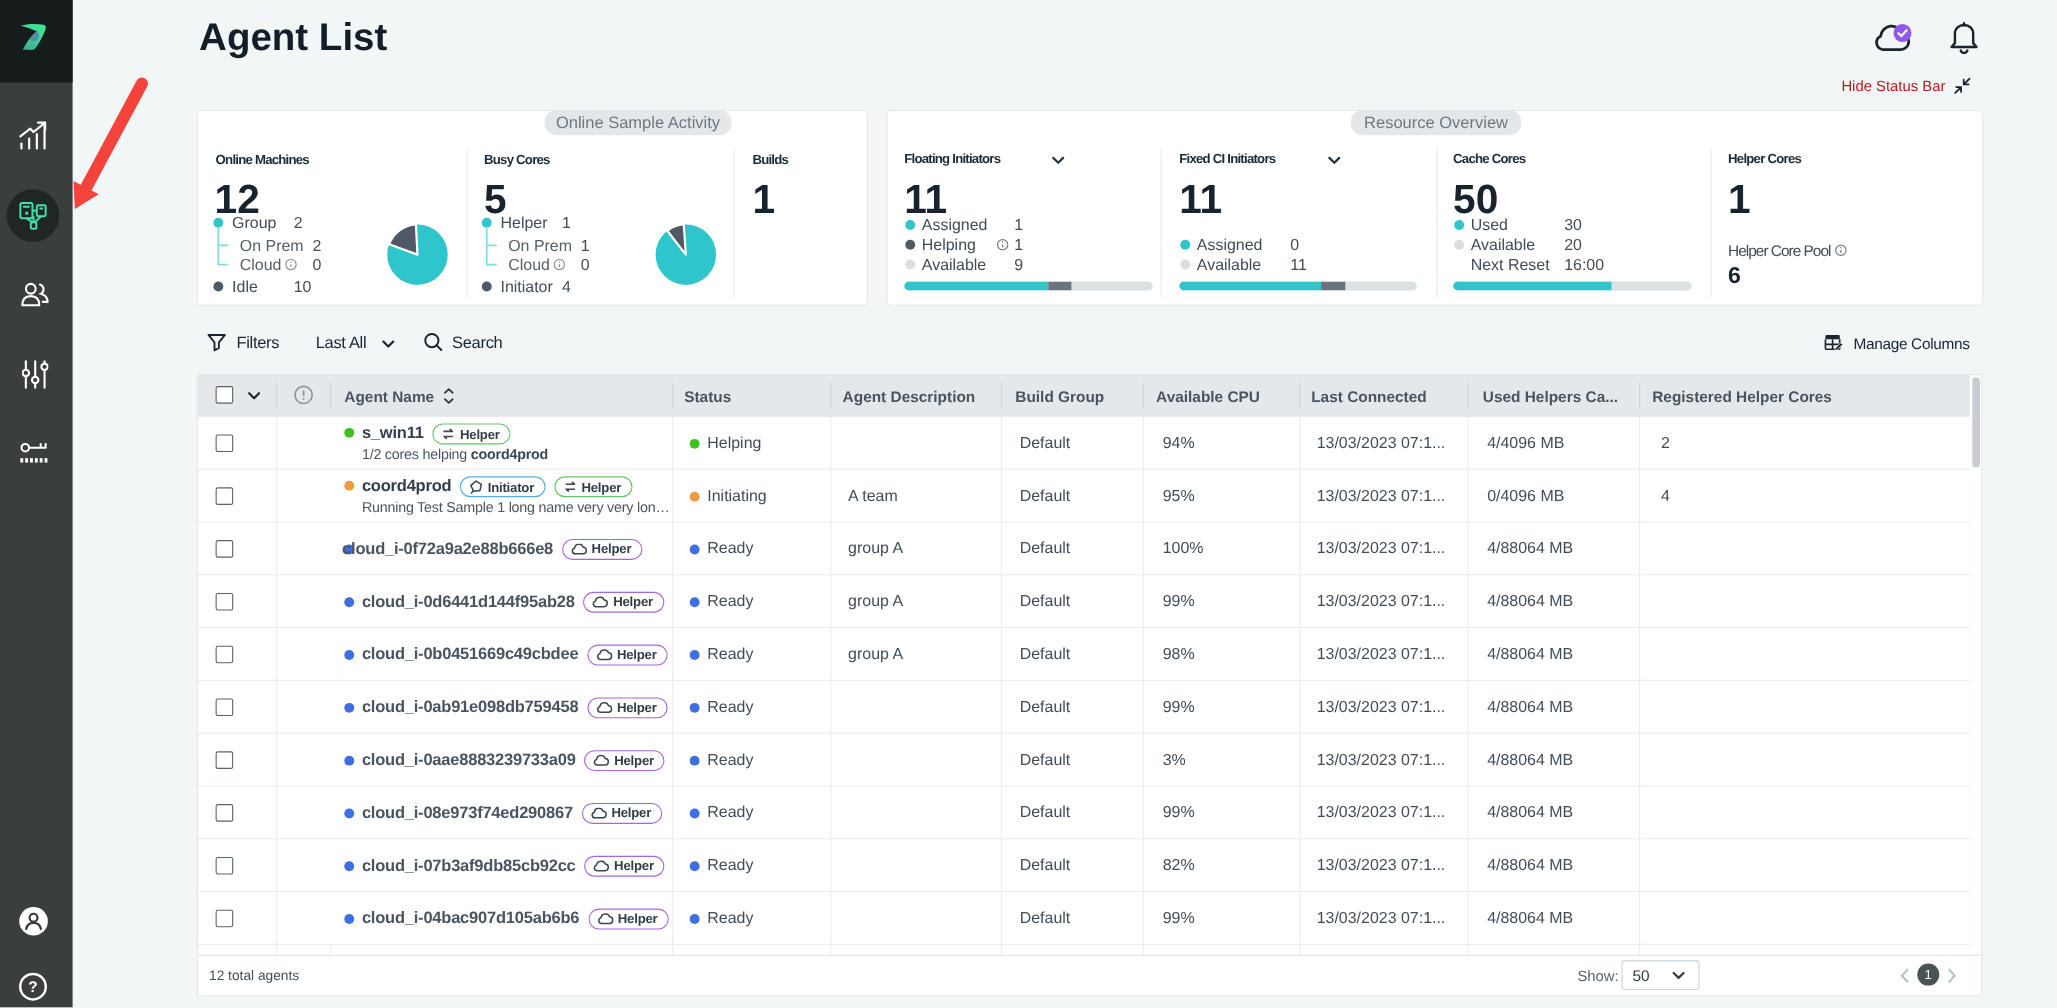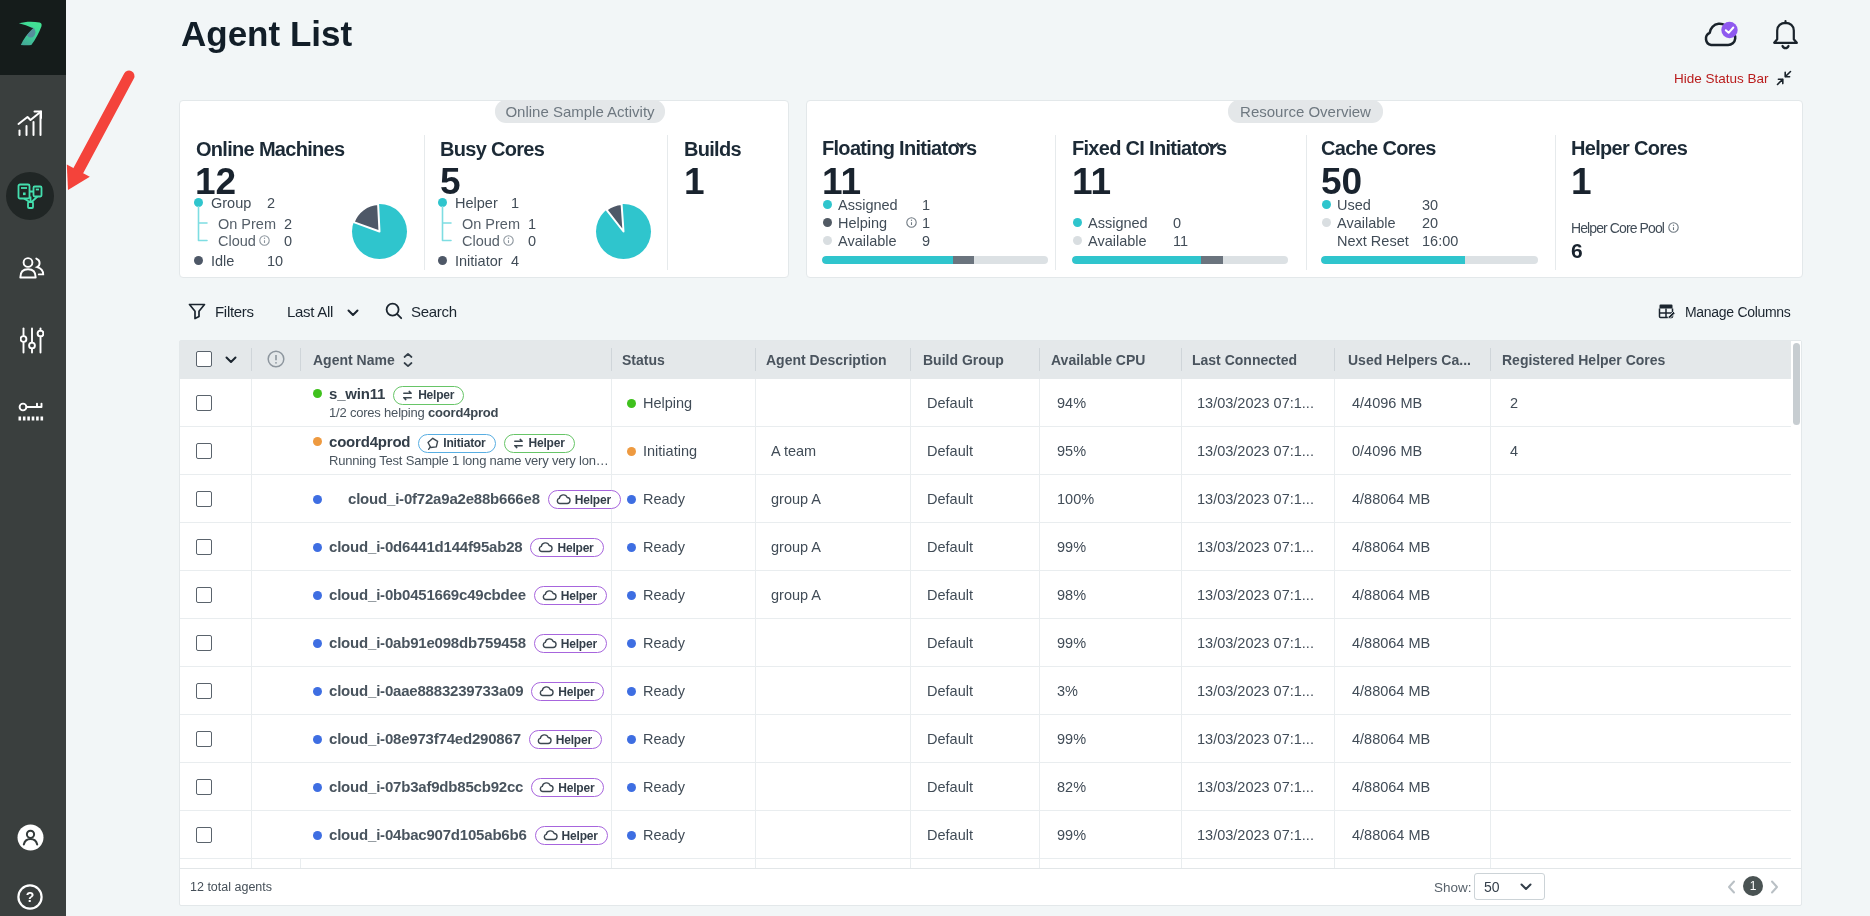--- a/index.html
+++ b/index.html
@@ -1,21 +1,21 @@
 <!DOCTYPE html>
 <html><head><meta charset="utf-8">
 <style>
 *{margin:0;padding:0;box-sizing:border-box}
 html,body{width:1870px;height:916px;overflow:hidden;background:#f2f6f7;
 font-family:"Liberation Sans",sans-serif;-webkit-font-smoothing:antialiased;position:relative}
 .abs{position:absolute}
 .bdg{display:inline-flex;align-items:center;height:19px;border:1px solid;border-radius:10px;
 background:#fff;padding:0 9px 0 7px;font-size:12px;font-weight:bold;color:#333e49;margin-left:8px;vertical-align:middle;line-height:1}
 .card{position:absolute;background:#fff;border:1px solid #e3e8ea;border-radius:4px}
-.sectitle{font-size:20px;font-weight:bold;color:#1c2a36;letter-spacing:-0.7px}
+.sectitle{font-size:12px;font-weight:bold;color:#1c2a36;letter-spacing:-0.7px}
 .bignum{font-size:37px;font-weight:bold;color:#19232e}
 .leg{position:absolute;font-size:14.5px;color:#414c57;white-space:nowrap}
 .dot{position:absolute;width:9px;height:9px;border-radius:50%}
 .val{position:absolute;font-size:14.5px;color:#414c57}
 .hcell{position:absolute;font-size:14px;font-weight:bold;color:#4a545e;white-space:nowrap}
 .cell{position:absolute;font-size:14.5px;color:#414c57;white-space:nowrap}
 .cb{position:absolute;width:16px;height:16px;border:1.6px solid #5a636c;border-radius:2px;background:#fff}
 .bar{position:absolute;height:8px;border-radius:4px;background:#dce1e4;overflow:hidden}
 .bar i{position:absolute;top:0;bottom:0}
 </style></head><body>
@@ -353,21 +353,21 @@
 <div class="abs" style="left:250.5px;top:475px;width:1px;height:48px;background:#e9edef"></div>
 <div class="abs" style="left:611px;top:475px;width:1px;height:48px;background:#e9edef"></div>
 <div class="abs" style="left:755px;top:475px;width:1px;height:48px;background:#e9edef"></div>
 <div class="abs" style="left:910px;top:475px;width:1px;height:48px;background:#e9edef"></div>
 <div class="abs" style="left:1039px;top:475px;width:1px;height:48px;background:#e9edef"></div>
 <div class="abs" style="left:1181px;top:475px;width:1px;height:48px;background:#e9edef"></div>
 <div class="abs" style="left:1334px;top:475px;width:1px;height:48px;background:#e9edef"></div>
 <div class="abs" style="left:1490px;top:475px;width:1px;height:48px;background:#e9edef"></div>
 <div class="cb" style="left:196px;top:491.0px"></div>
 <div class="dot" style="left:313px;top:494.5px;background:#3e6ee2"></div>
-<div class="abs" style="left:348px;top:489.5px;font-size:15px;letter-spacing:-0.2px;font-weight:bold;color:#49545e;white-space:nowrap">cloud_i-0f72a9a2e88b666e8<span class="bdg" style="border-color:#a765dd"><svg width="15" height="11" viewBox="0 0 15 11" style="margin-right:4px">
+<div class="abs" style="left:311px;top:489.5px;font-size:15px;letter-spacing:-0.2px;font-weight:bold;color:#49545e;white-space:nowrap">cloud_i-0f72a9a2e88b666e8<span class="bdg" style="border-color:#a765dd"><svg width="15" height="11" viewBox="0 0 15 11" style="margin-right:4px">
         <path d="M4.2,9.5 h6.6 a3.0,3.0 0 0 0 0.4,-6.0 a4.1,4.1 0 0 0 -7.9,0.9 a2.6,2.6 0 0 0 0.9,5.1 z" stroke="#3c4750" stroke-width="1.4" fill="none" stroke-linejoin="round"></path>
       </svg>Helper</span></div>
 <div class="dot" style="left:627px;top:494.5px;background:#3e6ee2"></div>
 <div class="cell" style="left:643px;top:491.0px">Ready</div>
 <div class="cell" style="left:771px;top:491.0px">group A</div>
 <div class="cell" style="left:927px;top:491.0px">Default</div>
 <div class="cell" style="left:1057px;top:491.0px">100%</div>
 <div class="cell" style="left:1197px;top:491.0px">13/03/2023 07:1...</div>
 <div class="cell" style="left:1352px;top:491.0px">4/88064 MB</div>
 <div class="abs" style="left:180px;top:570px;width:1621px;height:1px;background:#e9edef"></div>

